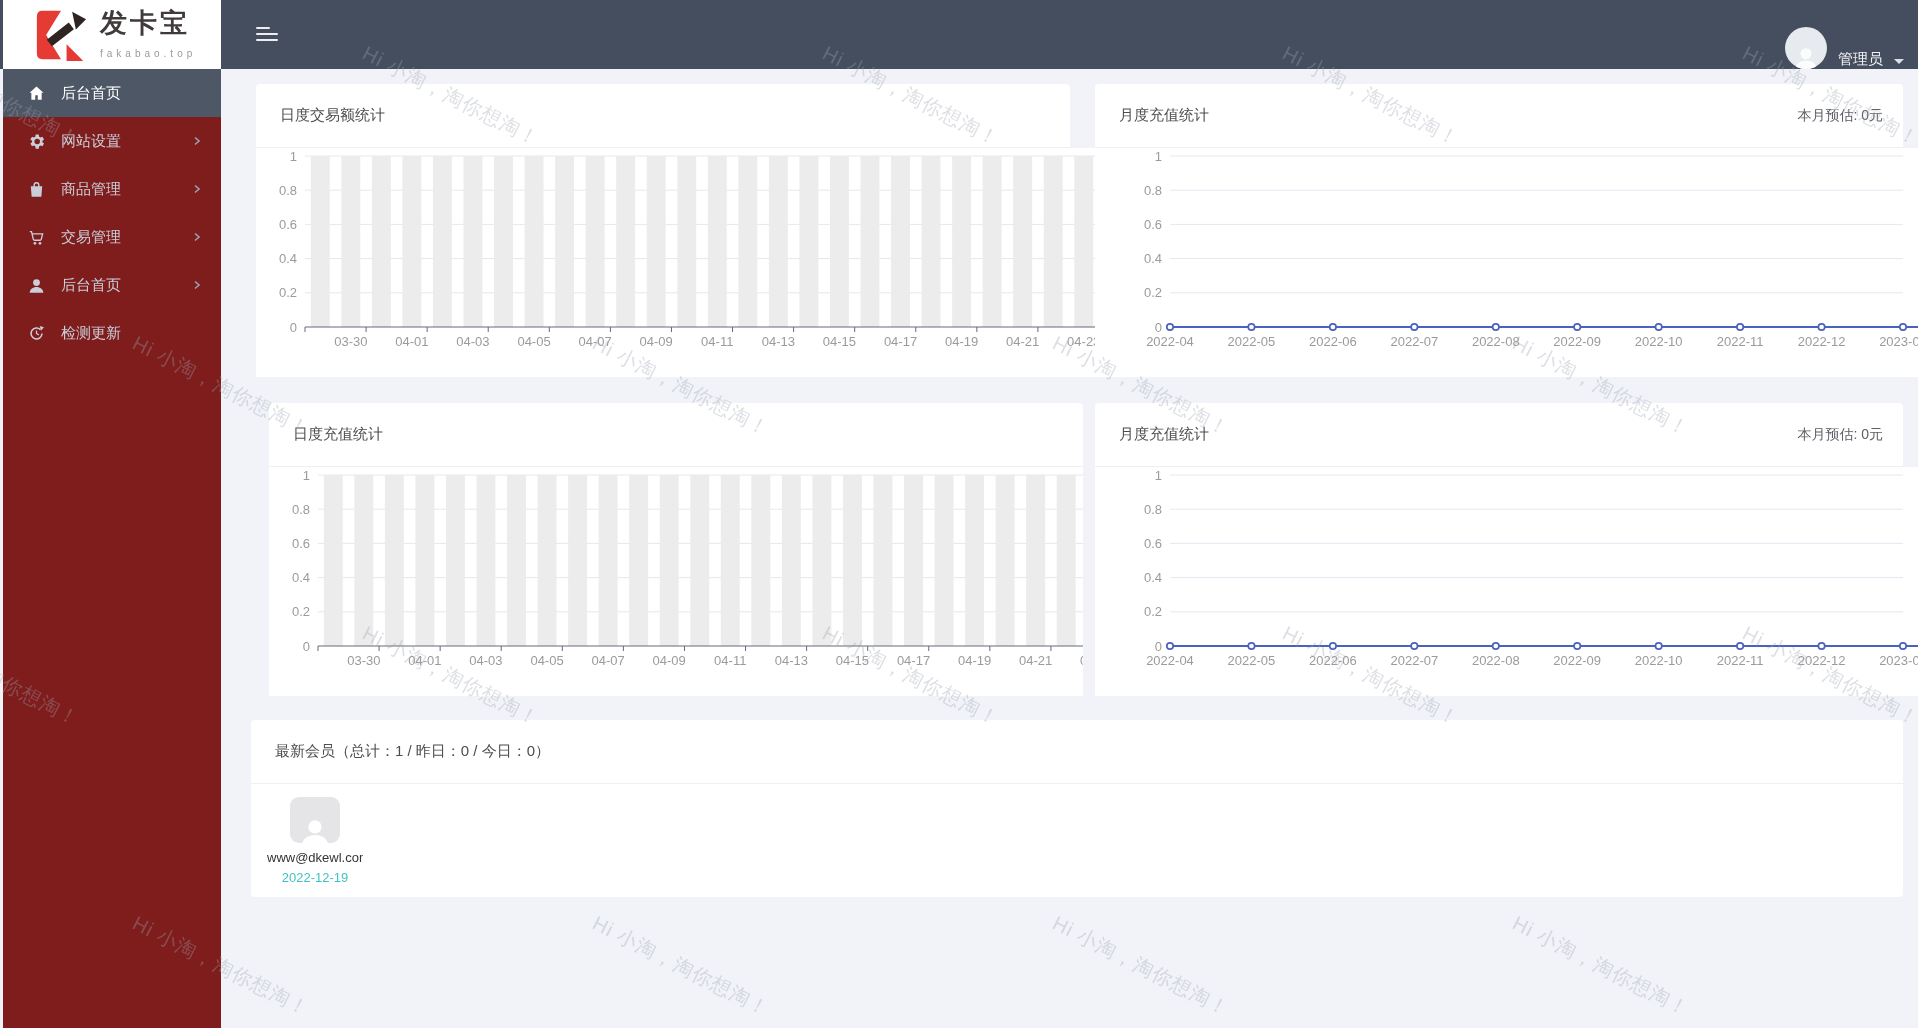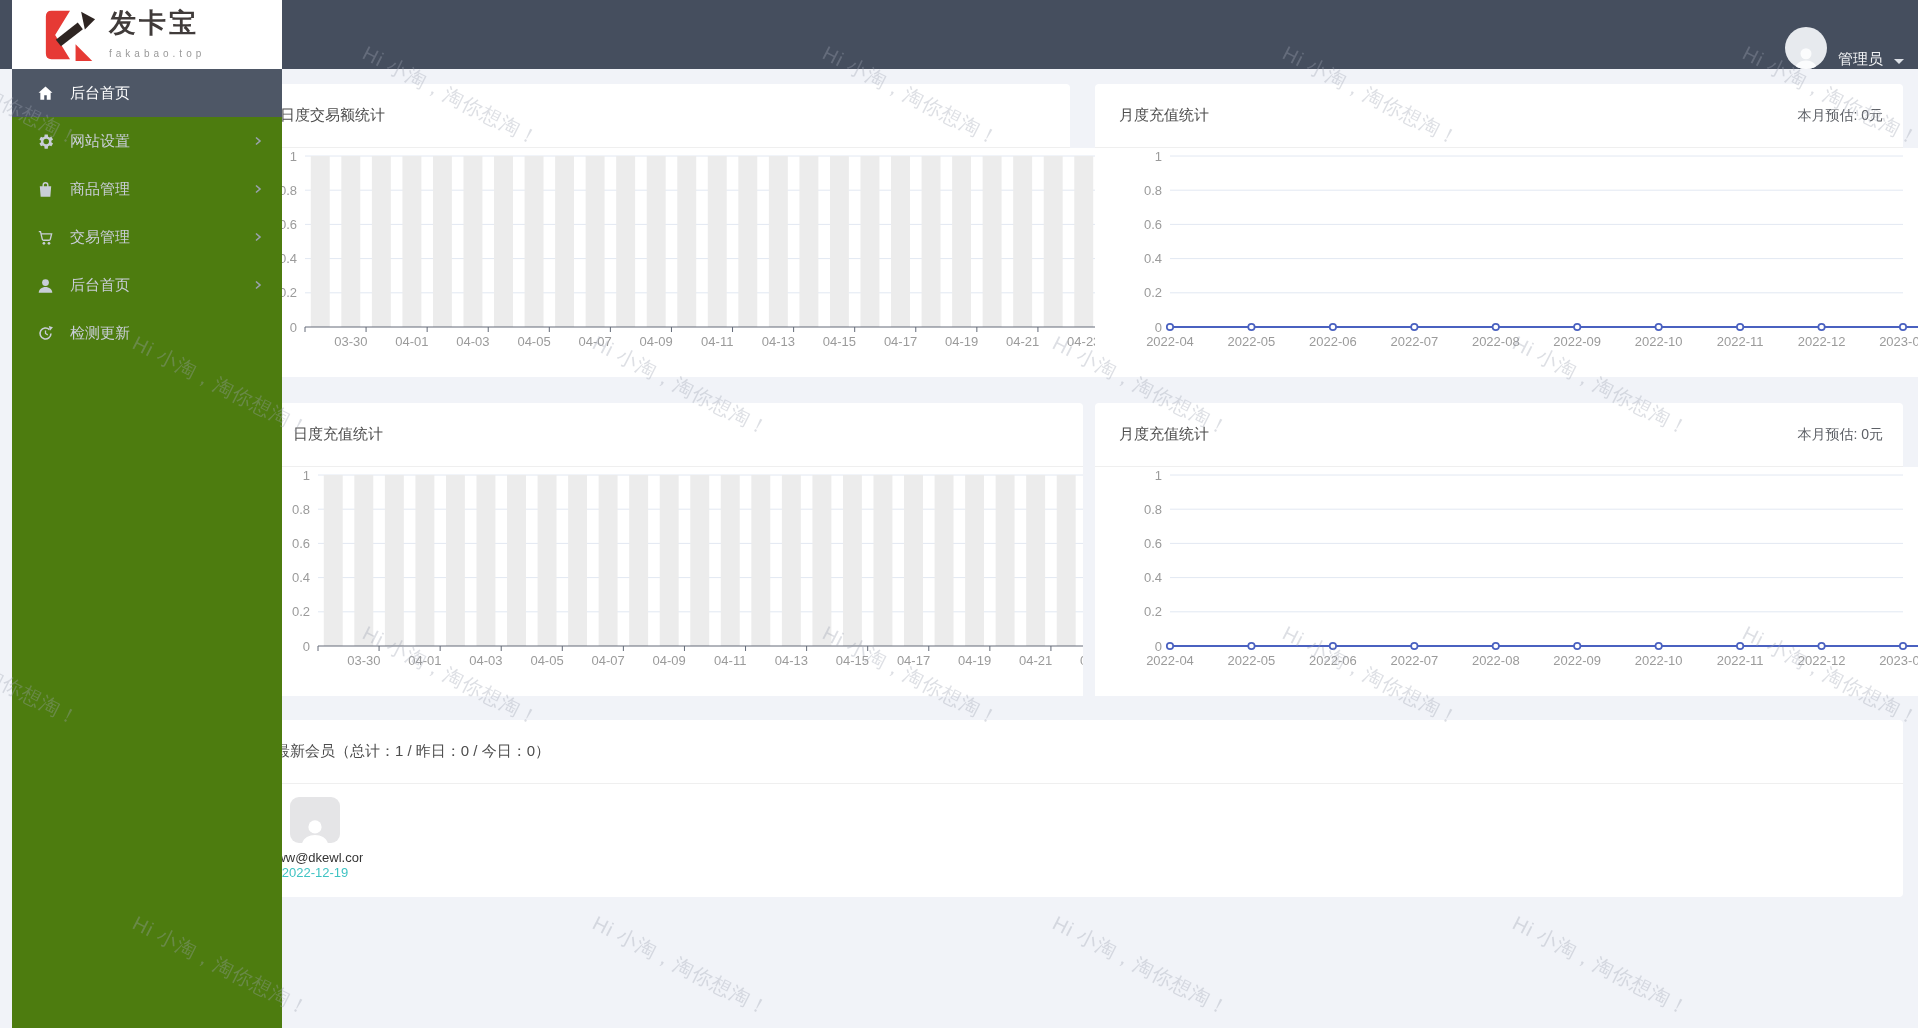--- a/index.html
+++ b/index.html
@@ -10,21 +10,21 @@
   .hamburger{position:absolute;left:256px;top:27px;width:22px;cursor:pointer}
   .hamburger .bar{height:2px;background:#eceef2;margin-bottom:4px;border-radius:1px}
   .hamburger .b1{width:14px}.hamburger .b2{width:22px}.hamburger .b3{width:22px;margin-bottom:0}
   .user-menu{position:absolute;right:14px;top:0;height:69px;display:flex;align-items:flex-end;gap:11px;cursor:pointer}
   .tb-avatar{width:42px;height:42px;border-radius:50%;background:#e7eaee;overflow:hidden;
              display:flex;justify-content:center;align-items:flex-end}
   .tb-avatar svg{width:30px;height:30px;margin-bottom:-4px;fill:#fbfcfd}
   .user-name{color:#f2f3f5;font-size:15px}
   .caret{width:0;height:0;border:5px solid transparent;border-top-color:#dde1e7;margin-top:6px}
   
-  .sidebar{position:absolute;top:0;left:12px;width:270px;height:1028px;background:#4d7c0f;z-index:10}
+  .sidebar{position:absolute;top:0;left:3px;width:218px;height:1028px;background:#7f1d1d;z-index:10}
   .logo{height:69px;background:#fff;display:flex;align-items:center;padding-left:30px;cursor:pointer}
   .logo-mark{width:56px;height:52px;flex:none}
   .logo-text{margin-left:11px}
   .logo-name{font-size:27px;font-weight:bold;color:#403b3a;letter-spacing:3px;line-height:1}
   .logo-domain{font-size:10px;color:#9a9a9a;letter-spacing:4px;margin-top:11px}
   .menu-item{height:48px;display:flex;align-items:center;padding:0 18px 0 24px;color:#c9ced8;
              font-size:15px;cursor:pointer}
   .menu-item.active{background:#4e5766;color:#fff}
   .mi-icon{width:19px;height:19px;margin-right:15px;flex:none;color:#c9ced8}
   .menu-item.active .mi-icon{color:#fff}
@@ -49,21 +49,21 @@
   .cw-clip{overflow:hidden}
   .chart-wrap svg{display:block}
   .chart-wrap svg text{font-family:"Liberation Sans","DejaVu Sans",sans-serif;font-size:13px;fill:#9b9b9b}
   
   .member-list{position:absolute;top:64px;left:0;right:0;bottom:0}
   .member-item{width:100px;margin:13px 0 0 14px;text-align:center;float:left;cursor:pointer}
   .m-avatar{width:50px;height:46px;border-radius:9px;background:#e5e5e7;margin:0 auto;overflow:hidden;
             display:flex;justify-content:center;align-items:flex-end}
   .m-avatar svg{width:36px;height:36px;margin-bottom:-7px;fill:#fff}
   .m-email{width:96px;margin:7px auto 0;font-size:13px;color:#333;white-space:nowrap;overflow:hidden;text-align:left}
-  .m-date{font-size:13px;color:#3fc3c3}
+  .m-date{margin-top:5px;font-size:13px;color:#3fc3c3}
   
   #watermarks{position:absolute;left:0;top:0;width:1918px;height:1028px;z-index:50;
               pointer-events:none;overflow:hidden}
   .wm{position:absolute;font-size:20px;letter-spacing:1px;color:rgba(158,164,178,0.35);
       transform:rotate(27deg);transform-origin:0 0;white-space:nowrap}
 </style>
 </head>
 <body>
 
 <div class="topbar">

